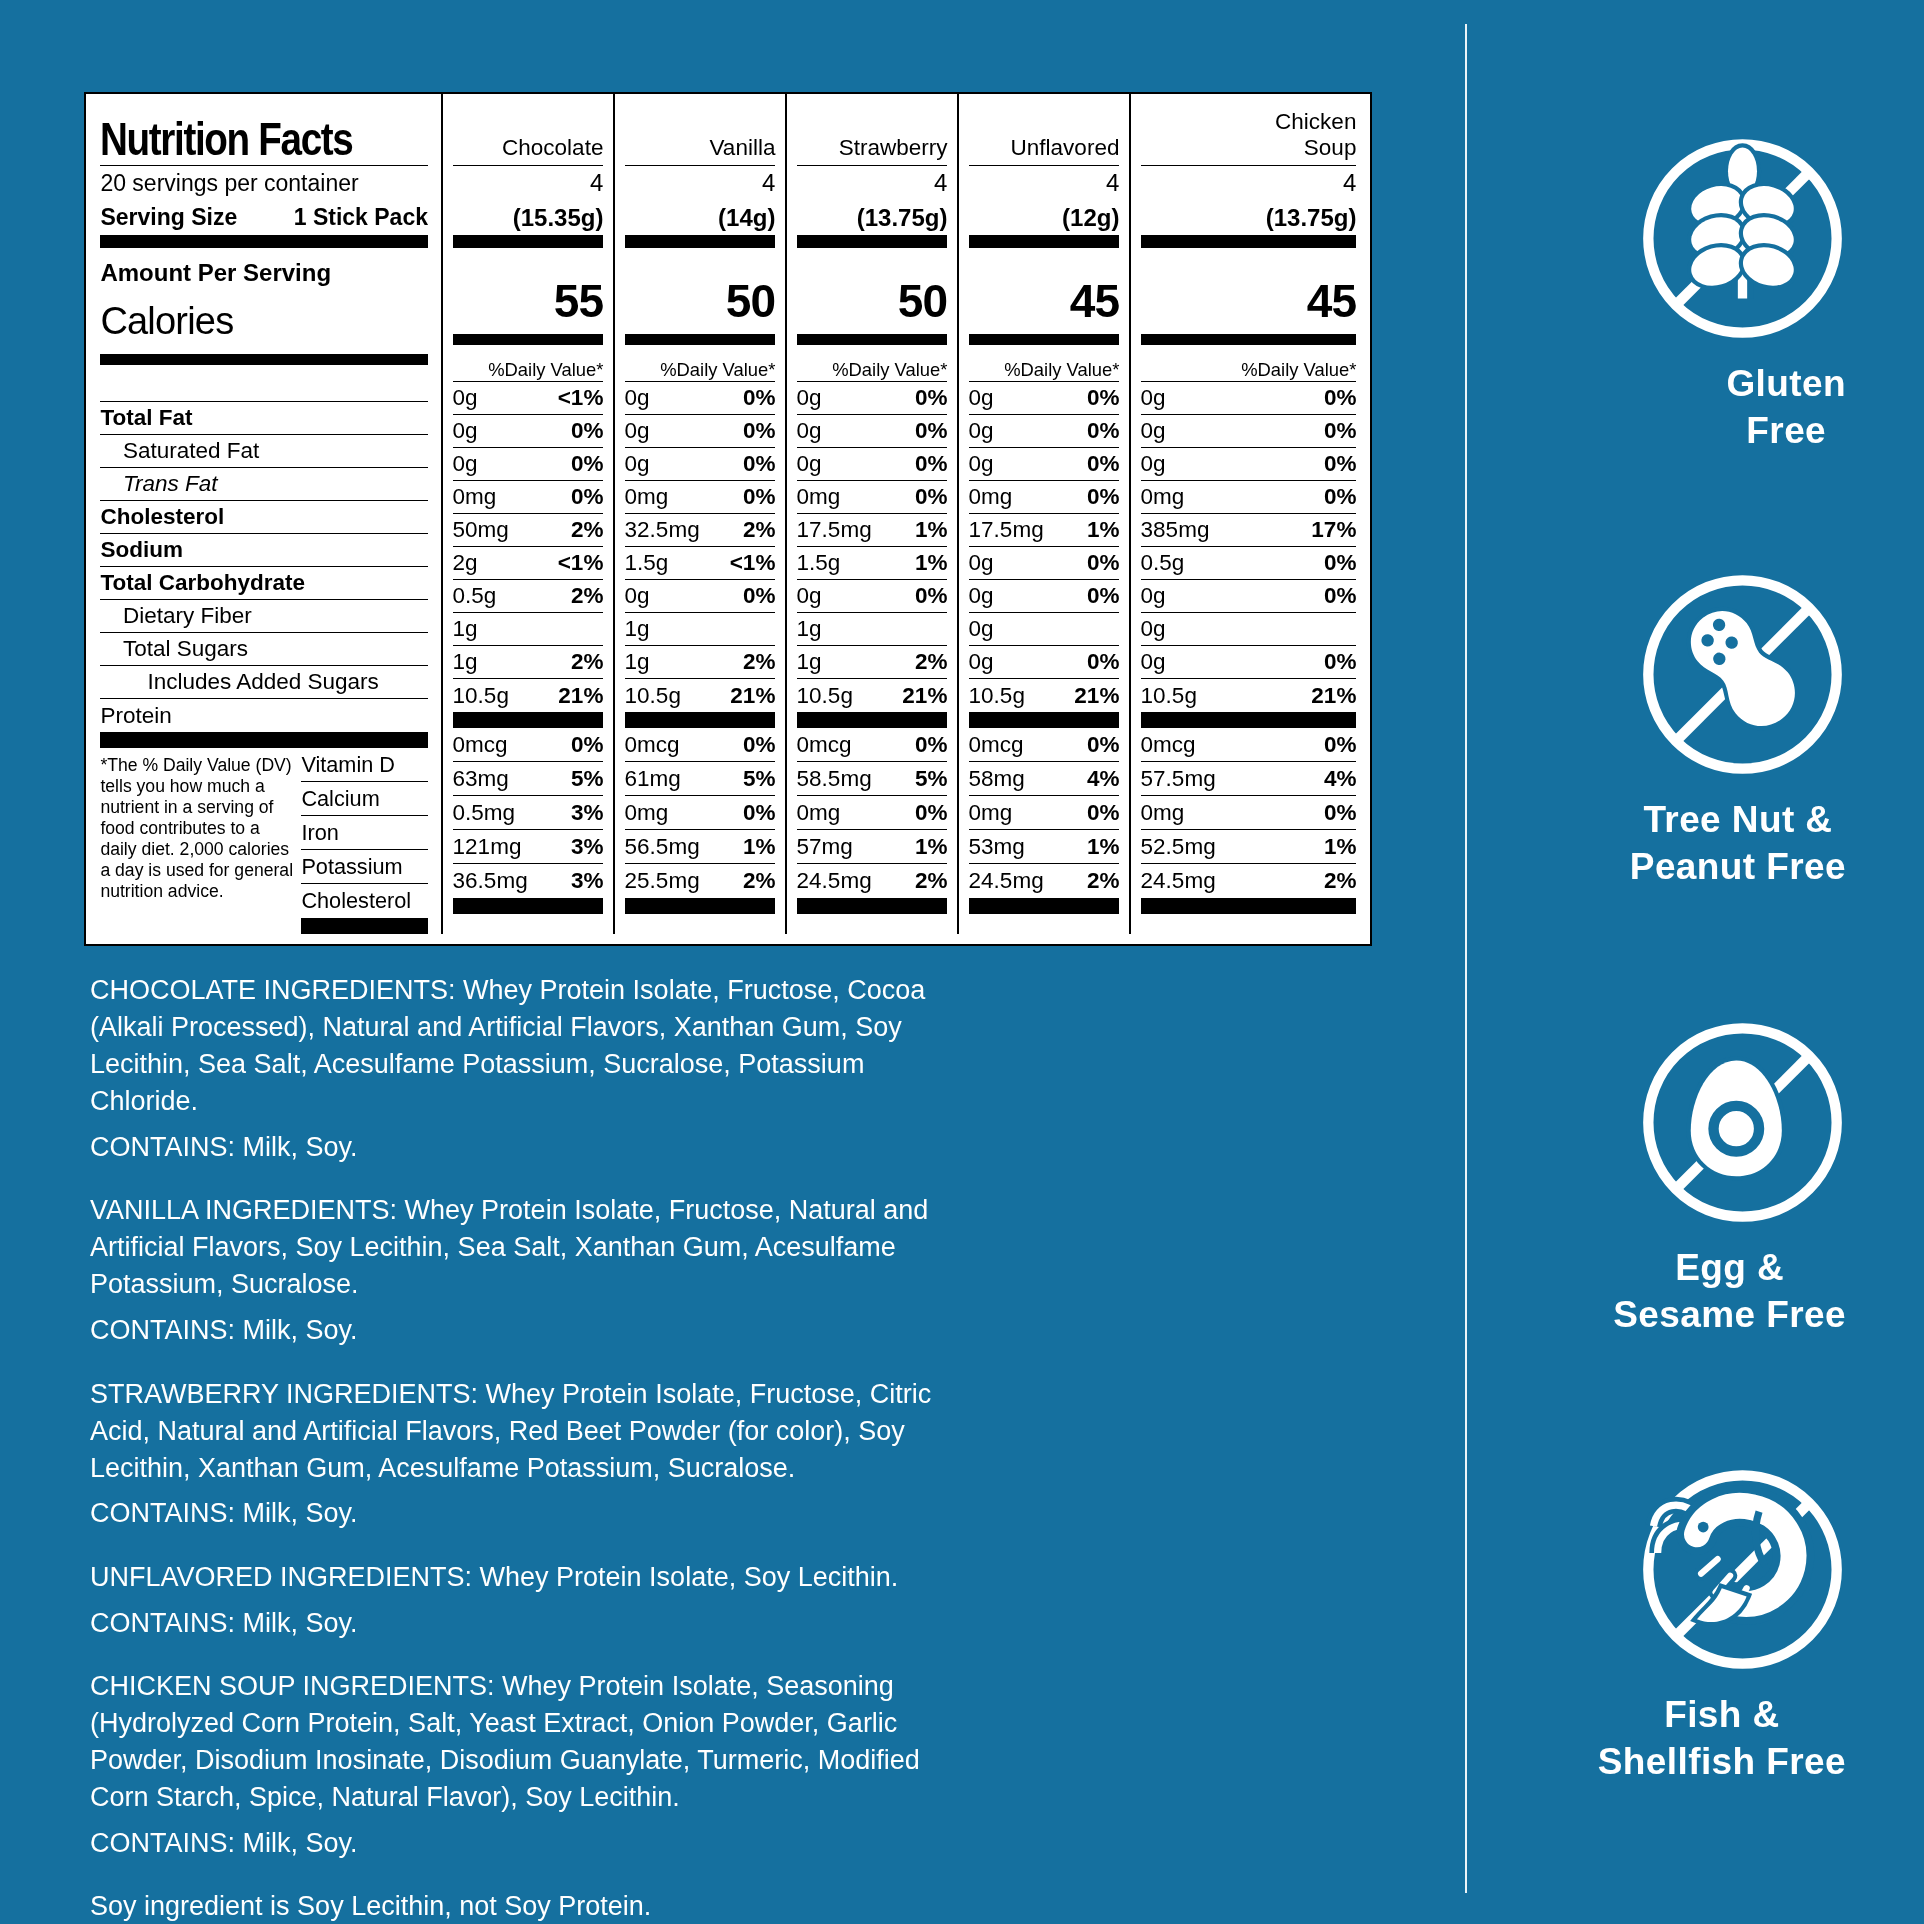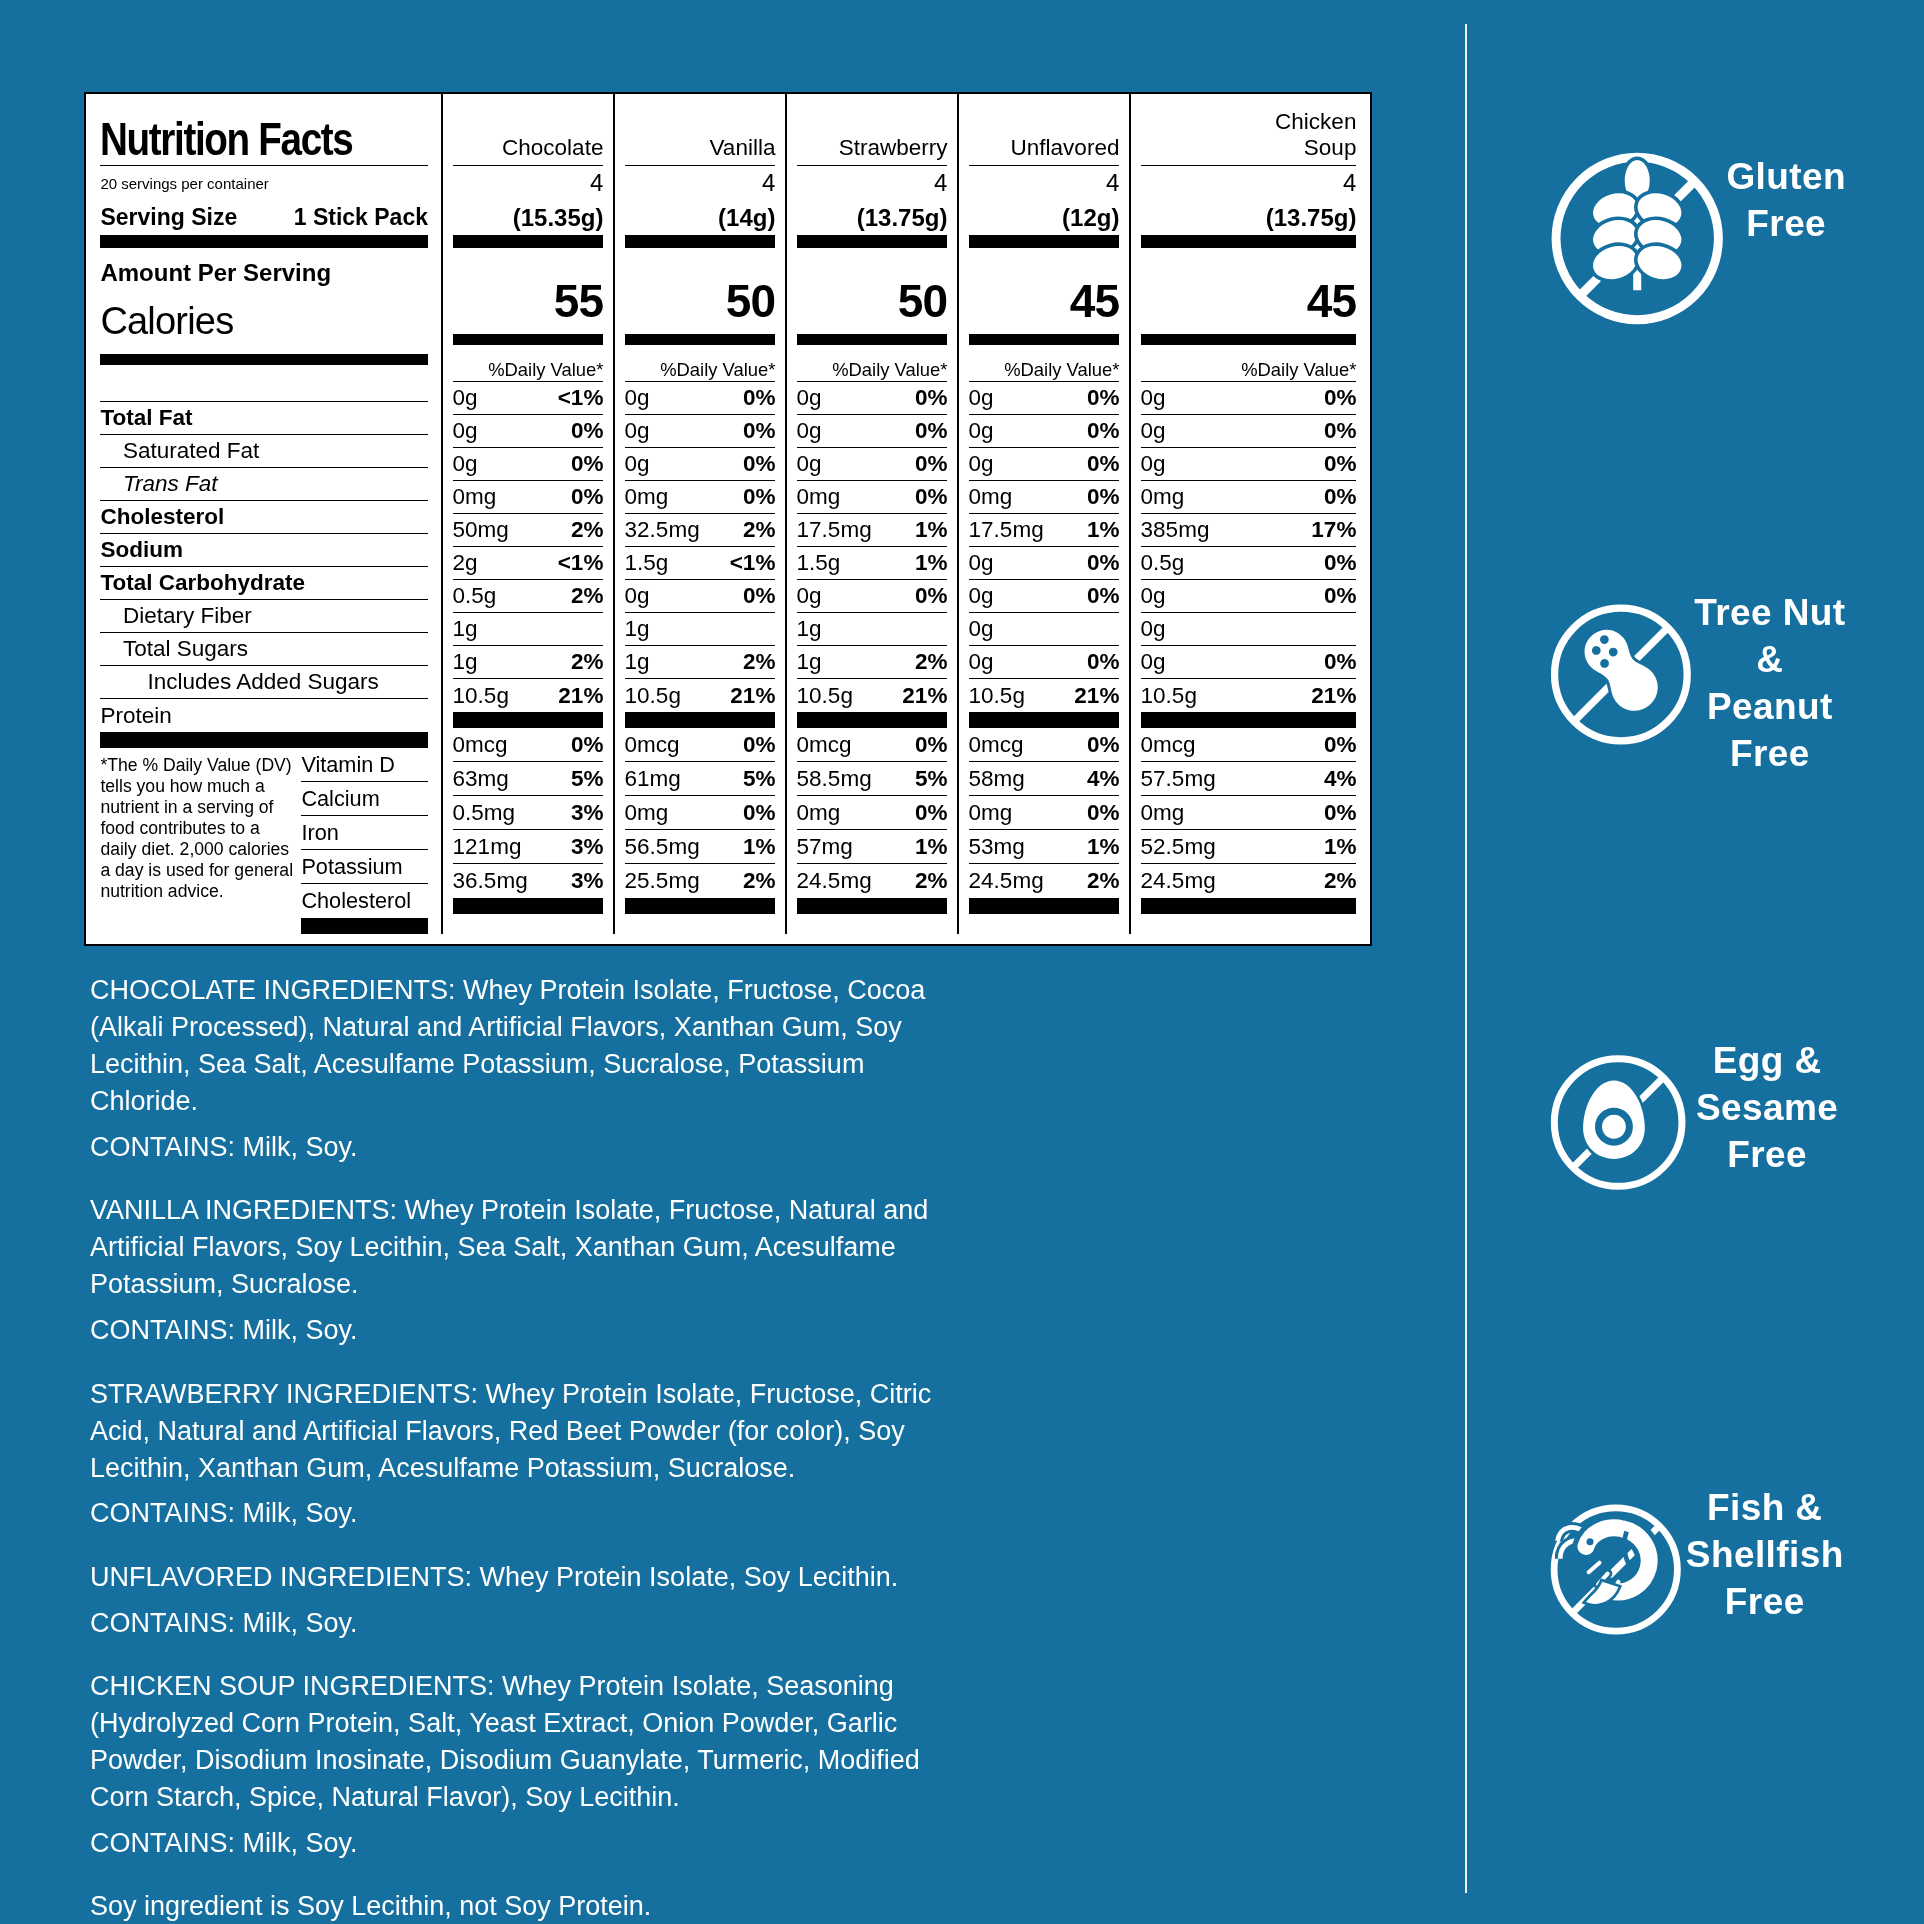--- a/index.html
+++ b/index.html
@@ -14,21 +14,21 @@
     background:#fff;border:2.4px solid #000;color:#000;display:flex;padding-bottom:9.6px;
   }
   .col{box-sizing:border-box}
   .col-label{flex:0 0 355px;padding:0 13px 0 14.4px}
   .col-f{flex:0 0 172px;border-left:2.4px solid #000;padding:0 9.6px}
   .col-f.wide{flex:0 0 237px}
   .rule{border-top:1.6px solid #000}
   .h-top{height:71px;display:flex;align-items:flex-end;padding-bottom:3.2px;box-sizing:border-box}
   .title{font-size:46px;font-weight:900;letter-spacing:-1.6px;line-height:.95;white-space:nowrap;
          transform:scaleX(.84);transform-origin:left bottom}
-  .l-serv{height:34px;display:flex;align-items:center;font-size:15px}
+  .l-serv{height:34px;display:flex;align-items:center;font-size:23px}
   .l-ss{height:35px;display:flex;align-items:center;justify-content:space-between;font-size:23px;font-weight:bold}
   .bar16{height:13px;background:#000}
   .bar14{height:11.2px;background:#000}
   .bar20{height:16px;background:#000}
   .sec-cal{height:106px}
   .aps{font-size:24px;font-weight:bold;padding-top:11.2px}
   .cal{font-size:38px;font-weight:400;letter-spacing:-0.8px;margin-top:13px}
   .sec-dv{height:37px;border-bottom:1.6px solid #000;box-sizing:border-box;
           display:flex;align-items:flex-end;justify-content:flex-end;
           font-size:18.4px;font-weight:normal;}
@@ -52,21 +52,21 @@
   .f-cal{height:86px;display:flex;align-items:flex-end;justify-content:flex-end;
          font-size:46px;font-weight:800;padding-bottom:6.4px;box-sizing:border-box;letter-spacing:-0.8px}
   
   .ings{position:absolute;left:90px;top:972px;width:865px;color:#fff}
   .ing-block{margin-bottom:26.5px}
   .ing-block:last-child{margin-bottom:0}
   .ing-text{margin:0;font-size:27px;line-height:37px}
   .ing-contains{margin:8.8px 0 0 0;font-size:27px;line-height:37px}
   
   .vline{position:absolute;left:1465px;top:24px;width:2.4px;height:1869px;background:rgba(255,255,255,.92)}
-  .badge{position:absolute;left:1548px;width:298px;display:flex;flex-direction:row;align-items:flex-start;color:#fff}
+  .badge{position:absolute;left:1548px;width:298px;display:flex;flex-direction:column;align-items:flex-end;color:#fff}
   .badge svg{width:207px;height:207px;display:block}
   .blabel{margin-top:17.6px;text-align:center;font-size:37px;line-height:47px;font-weight:bold;letter-spacing:0.4px}
   .b1{top:135px}.b2{top:571px}.b3{top:1019px}.b4{top:1466px}
 </style>
 </head>
 <body>
 
 <div class="nf">
   <div class="col col-label">
     <div class="h-top">

